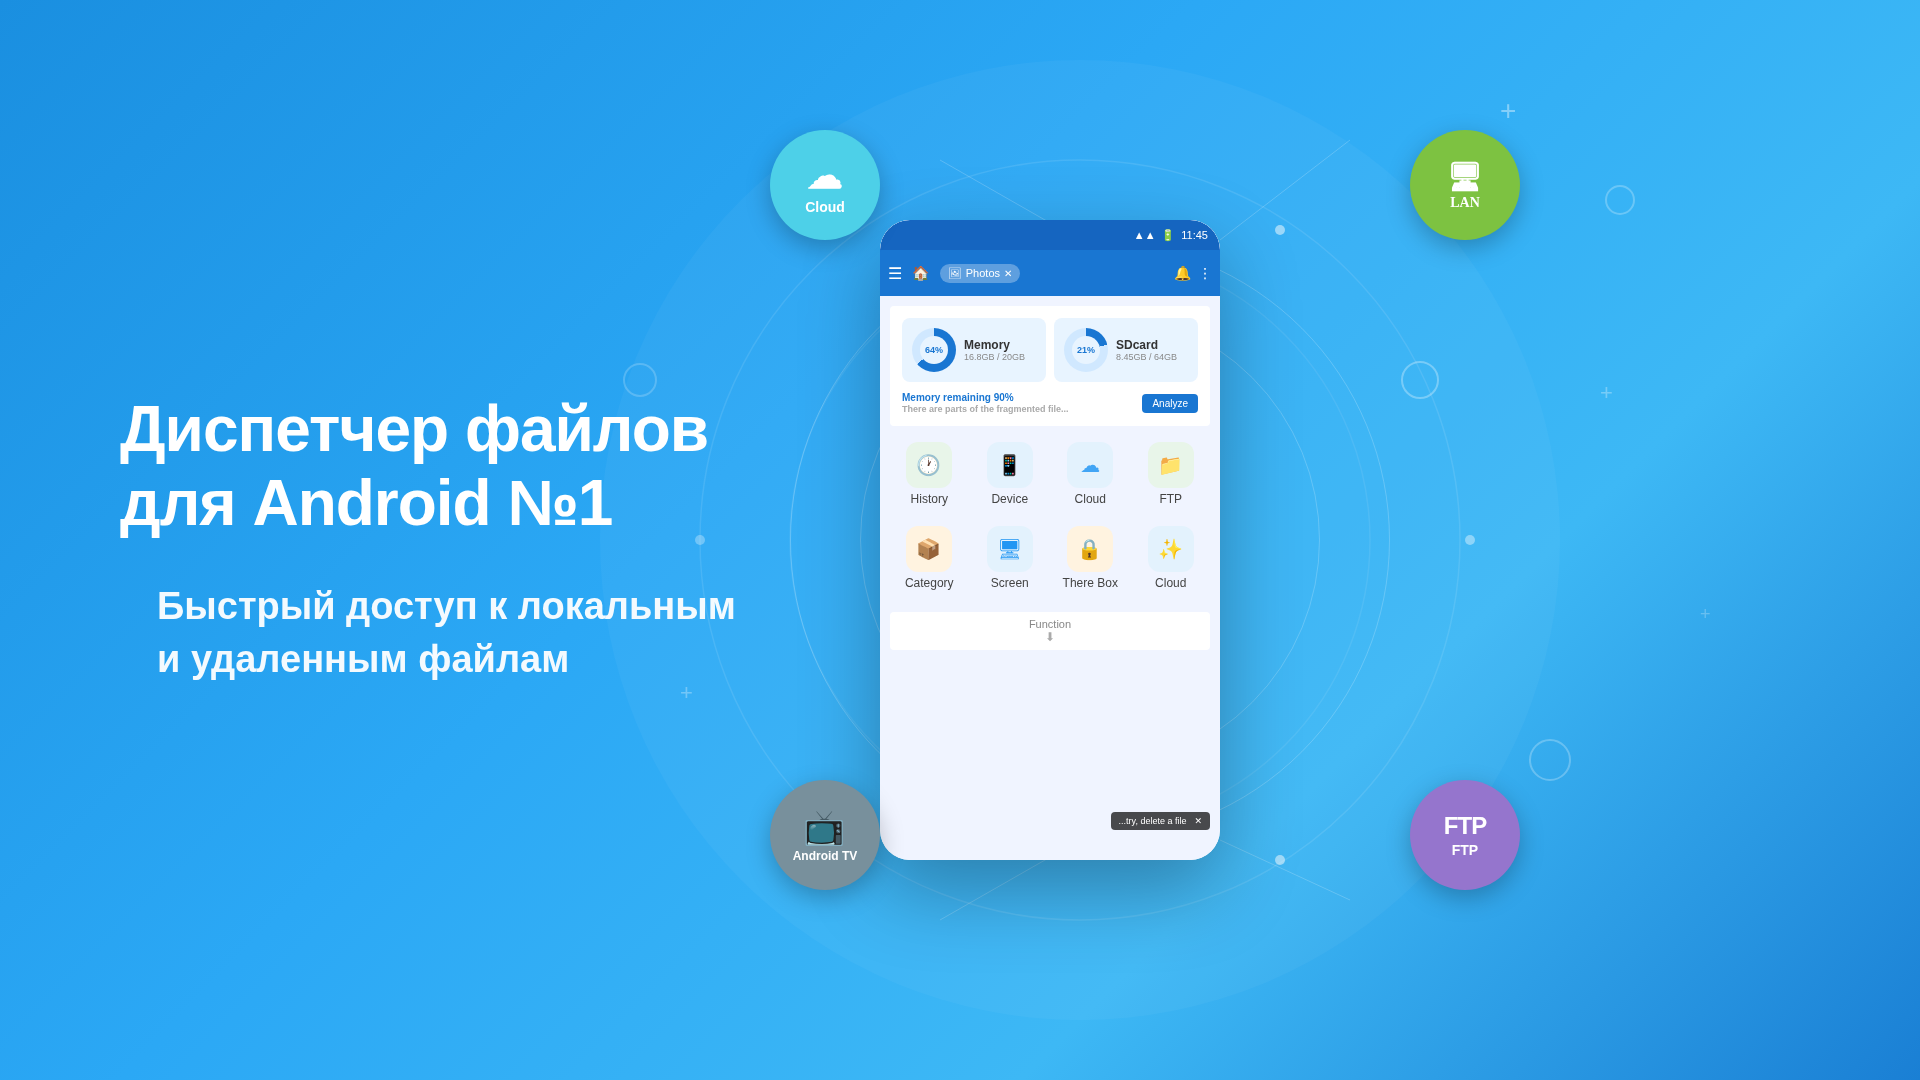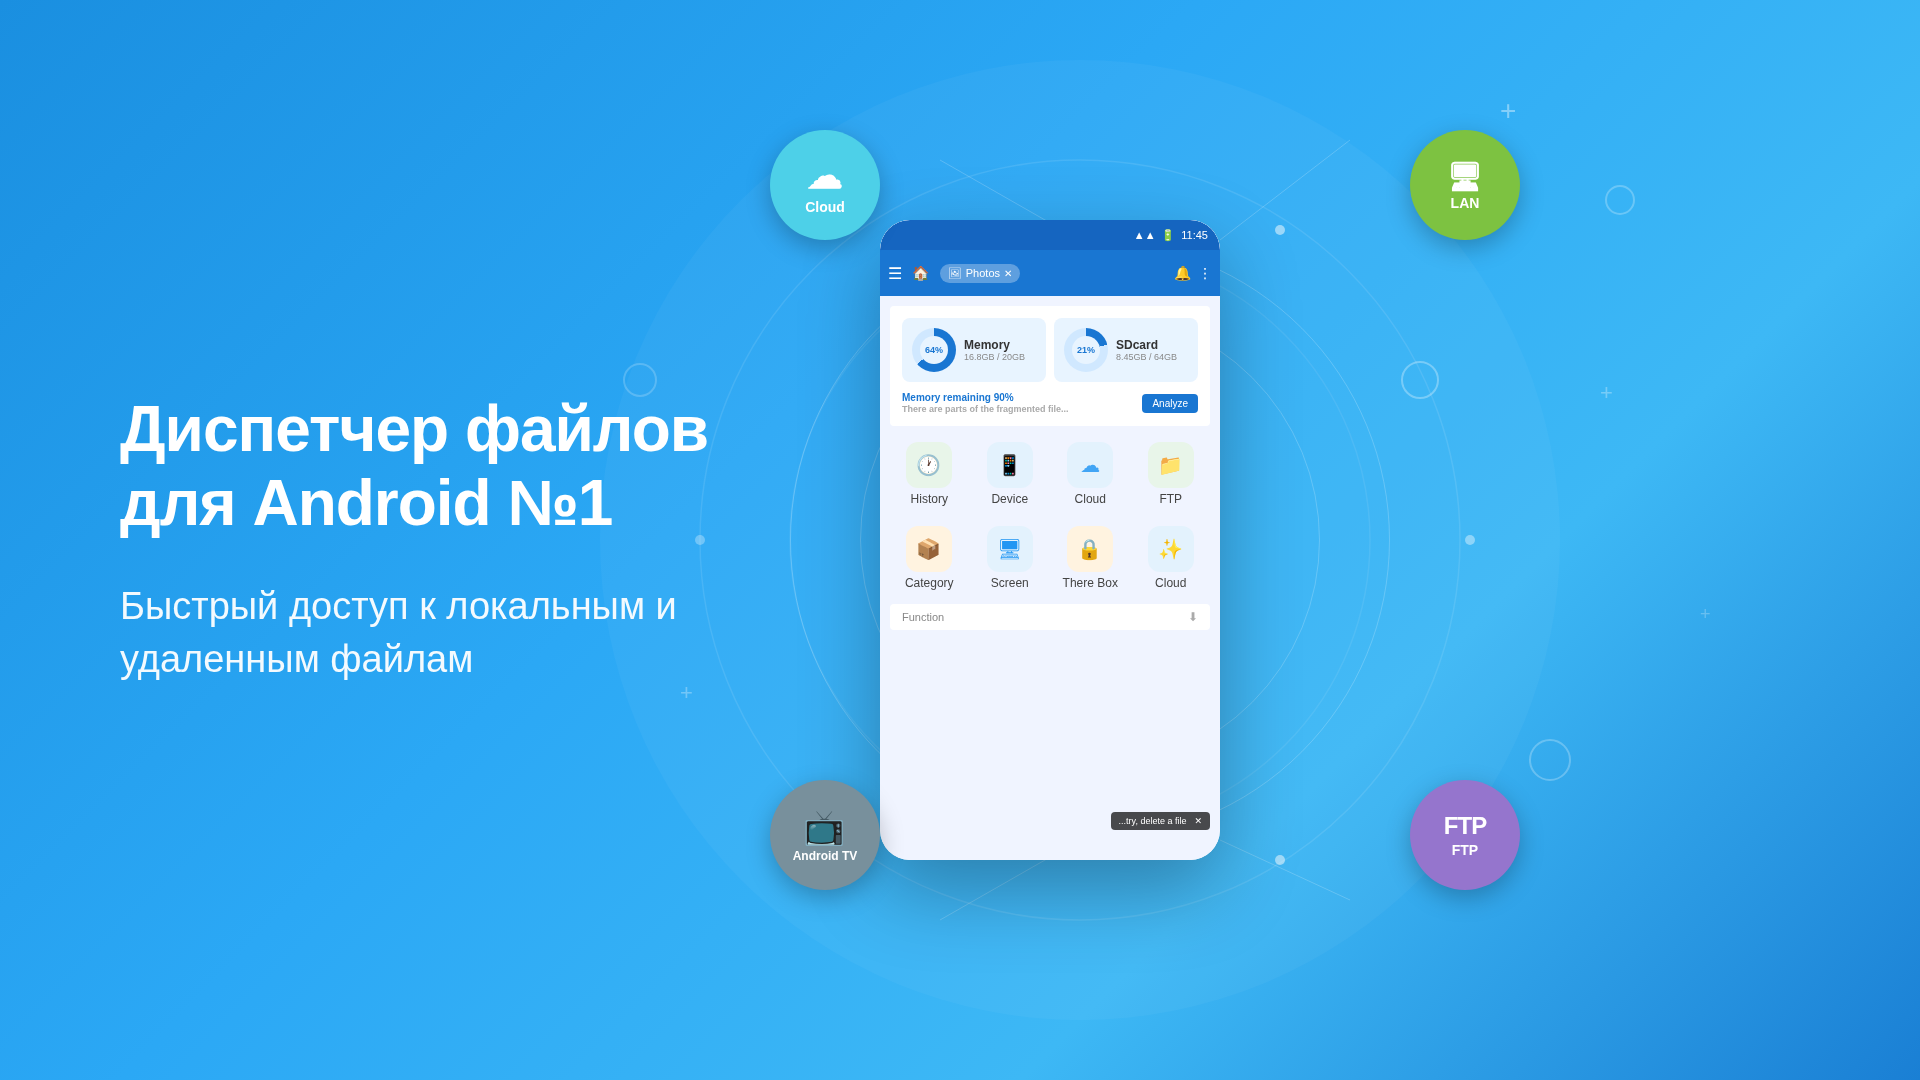--- a/index.html
+++ b/index.html
@@ -34,23 +34,24 @@
     .main-title {
       font-size: 64px;
       font-weight: 800;
       line-height: 1.15;
       margin-bottom: 40px;
       letter-spacing: -1px;
     }
 
     .subtitle {
       font-size: 38px;
-      font-weight: 400;
+      font-weight: 700;
       line-height: 1.4;
       opacity: 0.95;
+      margin-left: 37px;
     }
 
     
     .center-area {
       position: absolute;
       left: 700px;
       top: 50%;
       transform: translateY(-50%);
       width: 780px;
       height: 780px;
@@ -245,22 +246,23 @@
     .icon-safebox { background: #fff3e0; color: #ff9800; }
     .icon-clean { background: #e3f2fd; color: #42a5f5; }
 
     
     .function-bar {
       display: flex;
       align-items: center;
       justify-content: space-between;
       padding: 6px 12px;
       background: white;
-      margin: 8px 10px;
+      margin: 16px 10px;
       border-radius: 4px;
+      flex-direction: column;
     }
     .function-text {
       font-size: 11px;
       color: #888;
     }
 
     
     .tooltip-bubble {
       position: absolute;
       bottom: 30px;
@@ -294,21 +296,21 @@
     .badge-cloud .badge-icon { font-size: 36px; }
     .badge-cloud .badge-label { font-size: 14px; margin-top: 2px; }
 
     .badge-lan {
       width: 110px; height: 110px;
       background: #7dc241;
       top: -20px;
       right: -40px;
     }
     .badge-lan .badge-icon { font-size: 28px; }
-    .badge-lan .badge-label { font-size: 14px; margin-top: 2px; }
+    .badge-lan .badge-label { font-size: 14px; margin-top: 2px; font-family: Liberation Serif, serif; }
 
     .badge-tv {
       width: 110px; height: 110px;
       background: #78909c;
       bottom: 40px;
       left: 70px;
     }
     .badge-tv .badge-icon { font-size: 34px; }
     .badge-tv .badge-label { font-size: 12px; margin-top: 2px; text-align: center; }
 

